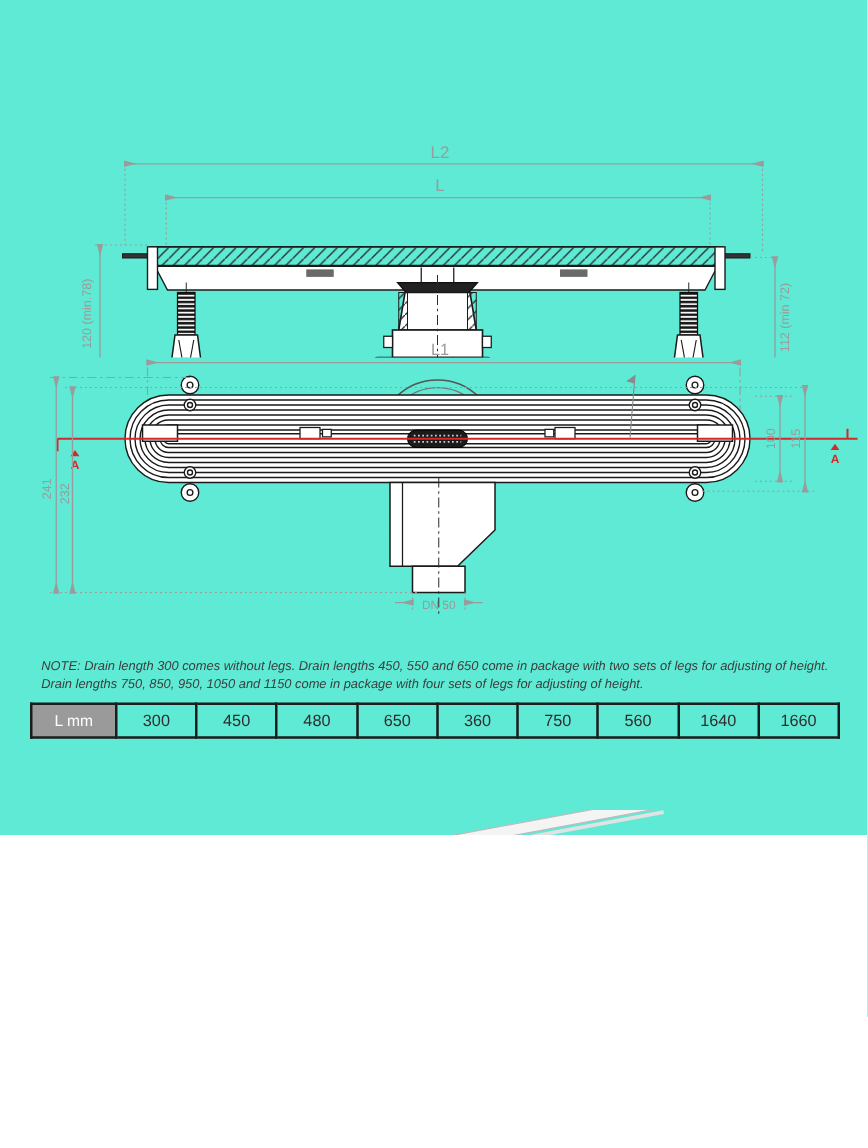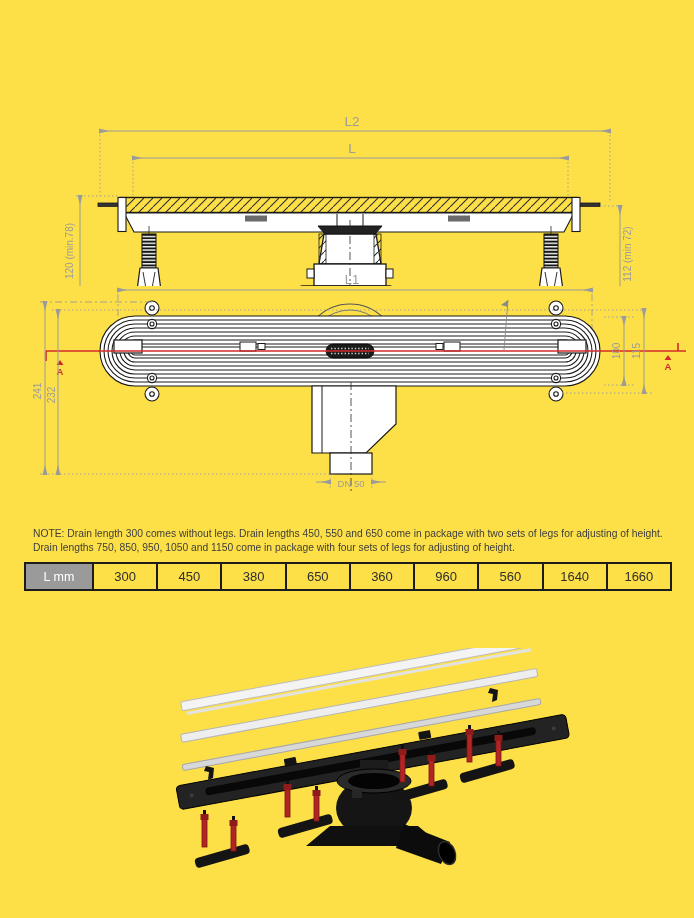--- a/index.html
+++ b/index.html
@@ -1,24 +1,24 @@
 <!DOCTYPE html>
 <html><head>
 <meta charset="utf-8">
 <style>
   html,body{margin:0;padding:0;background:#fff;}
-  #page{position:relative;width:694px;height:918px;background:#fde047;
+  #page{position:relative;width:694px;height:668px;background:#5eead4;
         font-family:"Liberation Sans", sans-serif;overflow:hidden;}
   svg{position:absolute;left:0;}
   #side-view{top:36px;}
   #top-view{top:256px;}
   #product-view{top:648px;}
   .dim-txt{fill:#9b9b9b;font-family:"Liberation Sans",sans-serif;}
   .note{position:absolute;left:33px;top:527px;width:632px;
-        font-size:10.3px;line-height:1.32;color:#3d3d3d;}
+        font-size:10.3px;line-height:1.32;color:#3d3d3d;font-style:italic;}
   table.dims{position:absolute;left:24px;top:562px;border-collapse:collapse;
         table-layout:fixed;width:648px;}
   table.dims td{border:2px solid #1c1c1c;text-align:center;height:25px;
         font-size:13px;color:#2e2e2e;padding:0;}
   table.dims td.hd{background:#9a9a9a;color:#ffffff;font-size:12.5px;width:66px;margin-left:28px;}
 </style>
 </head>
 <body>
 
 <div id="page">
@@ -222,24 +222,24 @@
   </svg>
 
   <div class="note">NOTE: Drain length 300 comes without legs. Drain lengths 450, 550 and 650 come in package with two sets of legs for adjusting of height. Drain lengths 750, 850, 950, 1050 and 1150 come in package with four sets of legs for adjusting of height.</div>
 
   <table class="dims">
     <tbody>
         <tr>
       <td class="hd">L mm</td>
       <td>300</td>
       <td>450</td>
-      <td>380</td>
+      <td>480</td>
       <td>650</td>
       <td>360</td>
-      <td>960</td>
+      <td>750</td>
       <td>560</td>
       <td>1640</td>
       <td>1660</td>
     </tr>
   </tbody>
     </table>
 
   <svg id="product-view" width="694" height="270" viewBox="0 0 694 270">
 
     <g transform="rotate(-10.5 360 100)">

